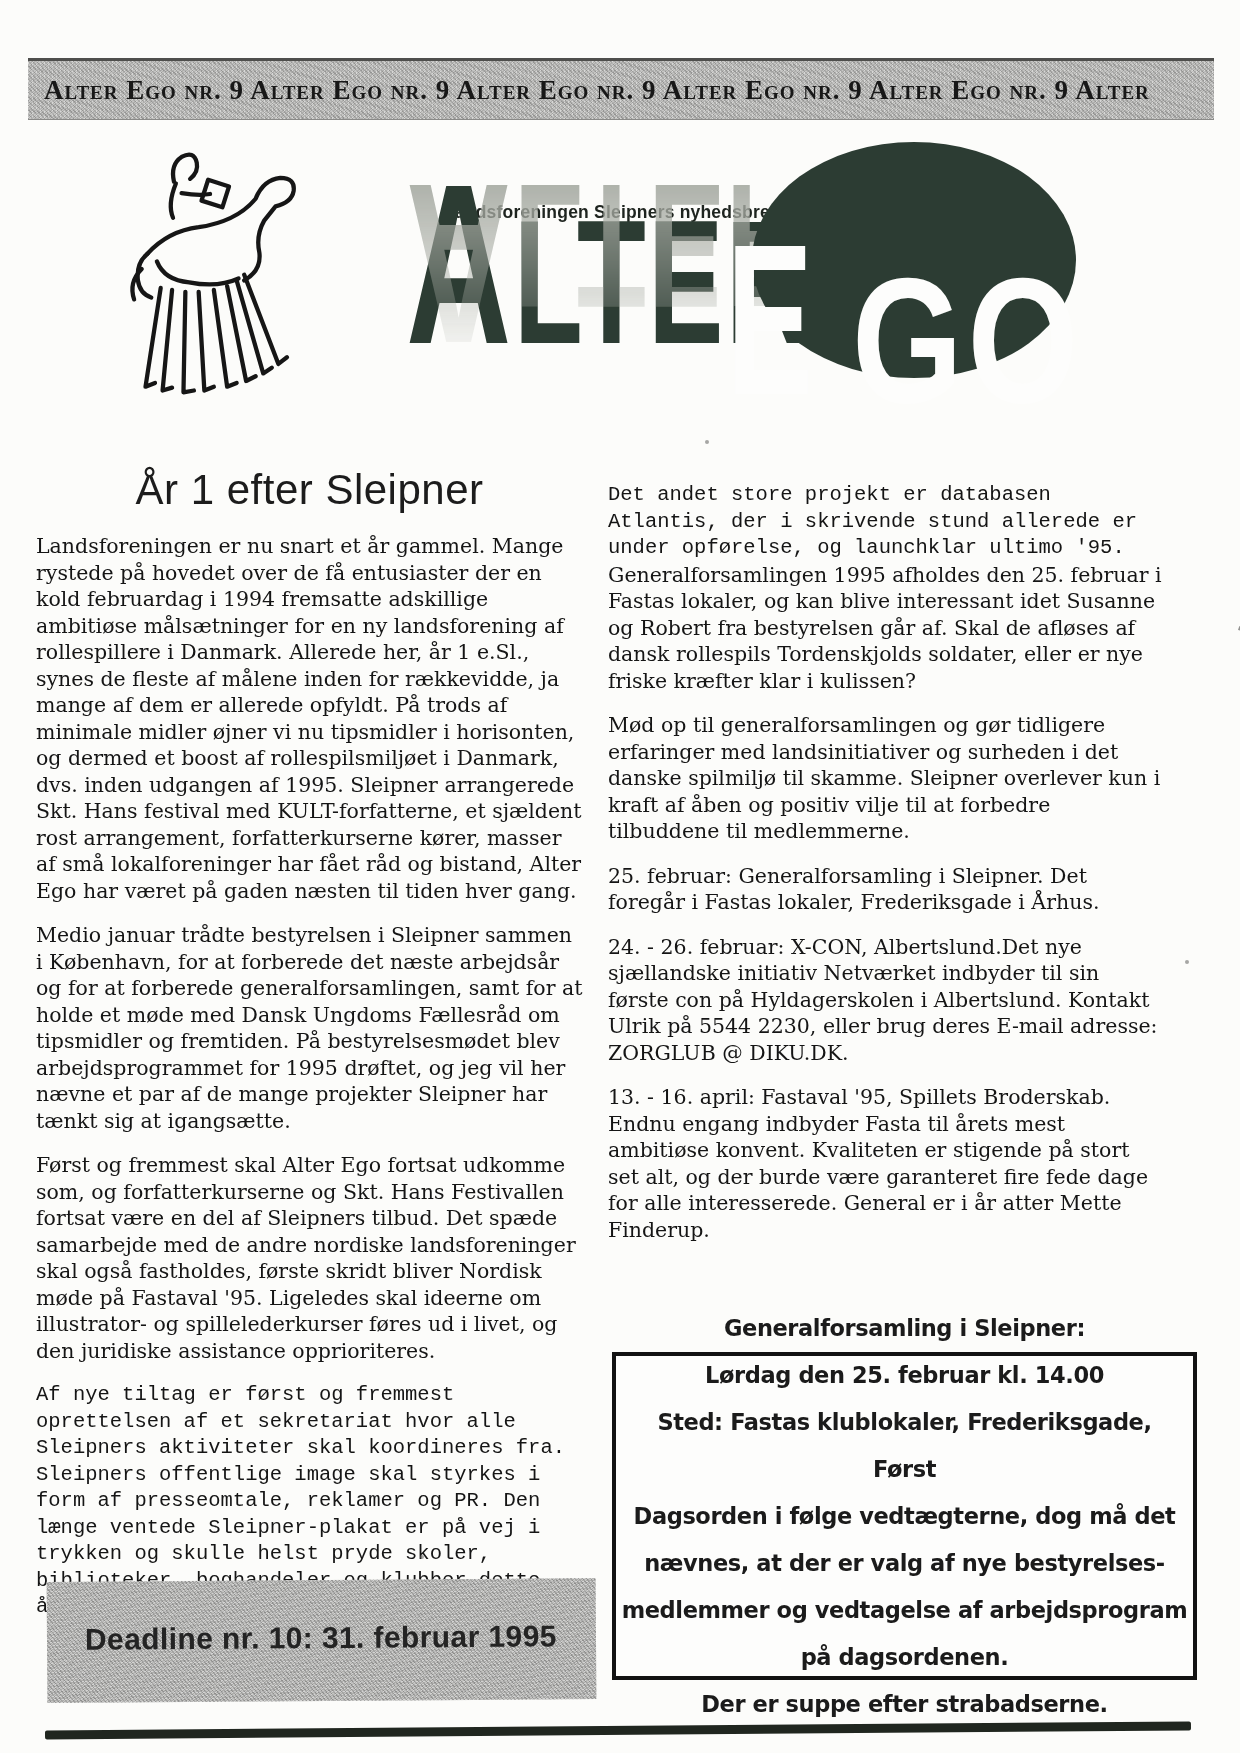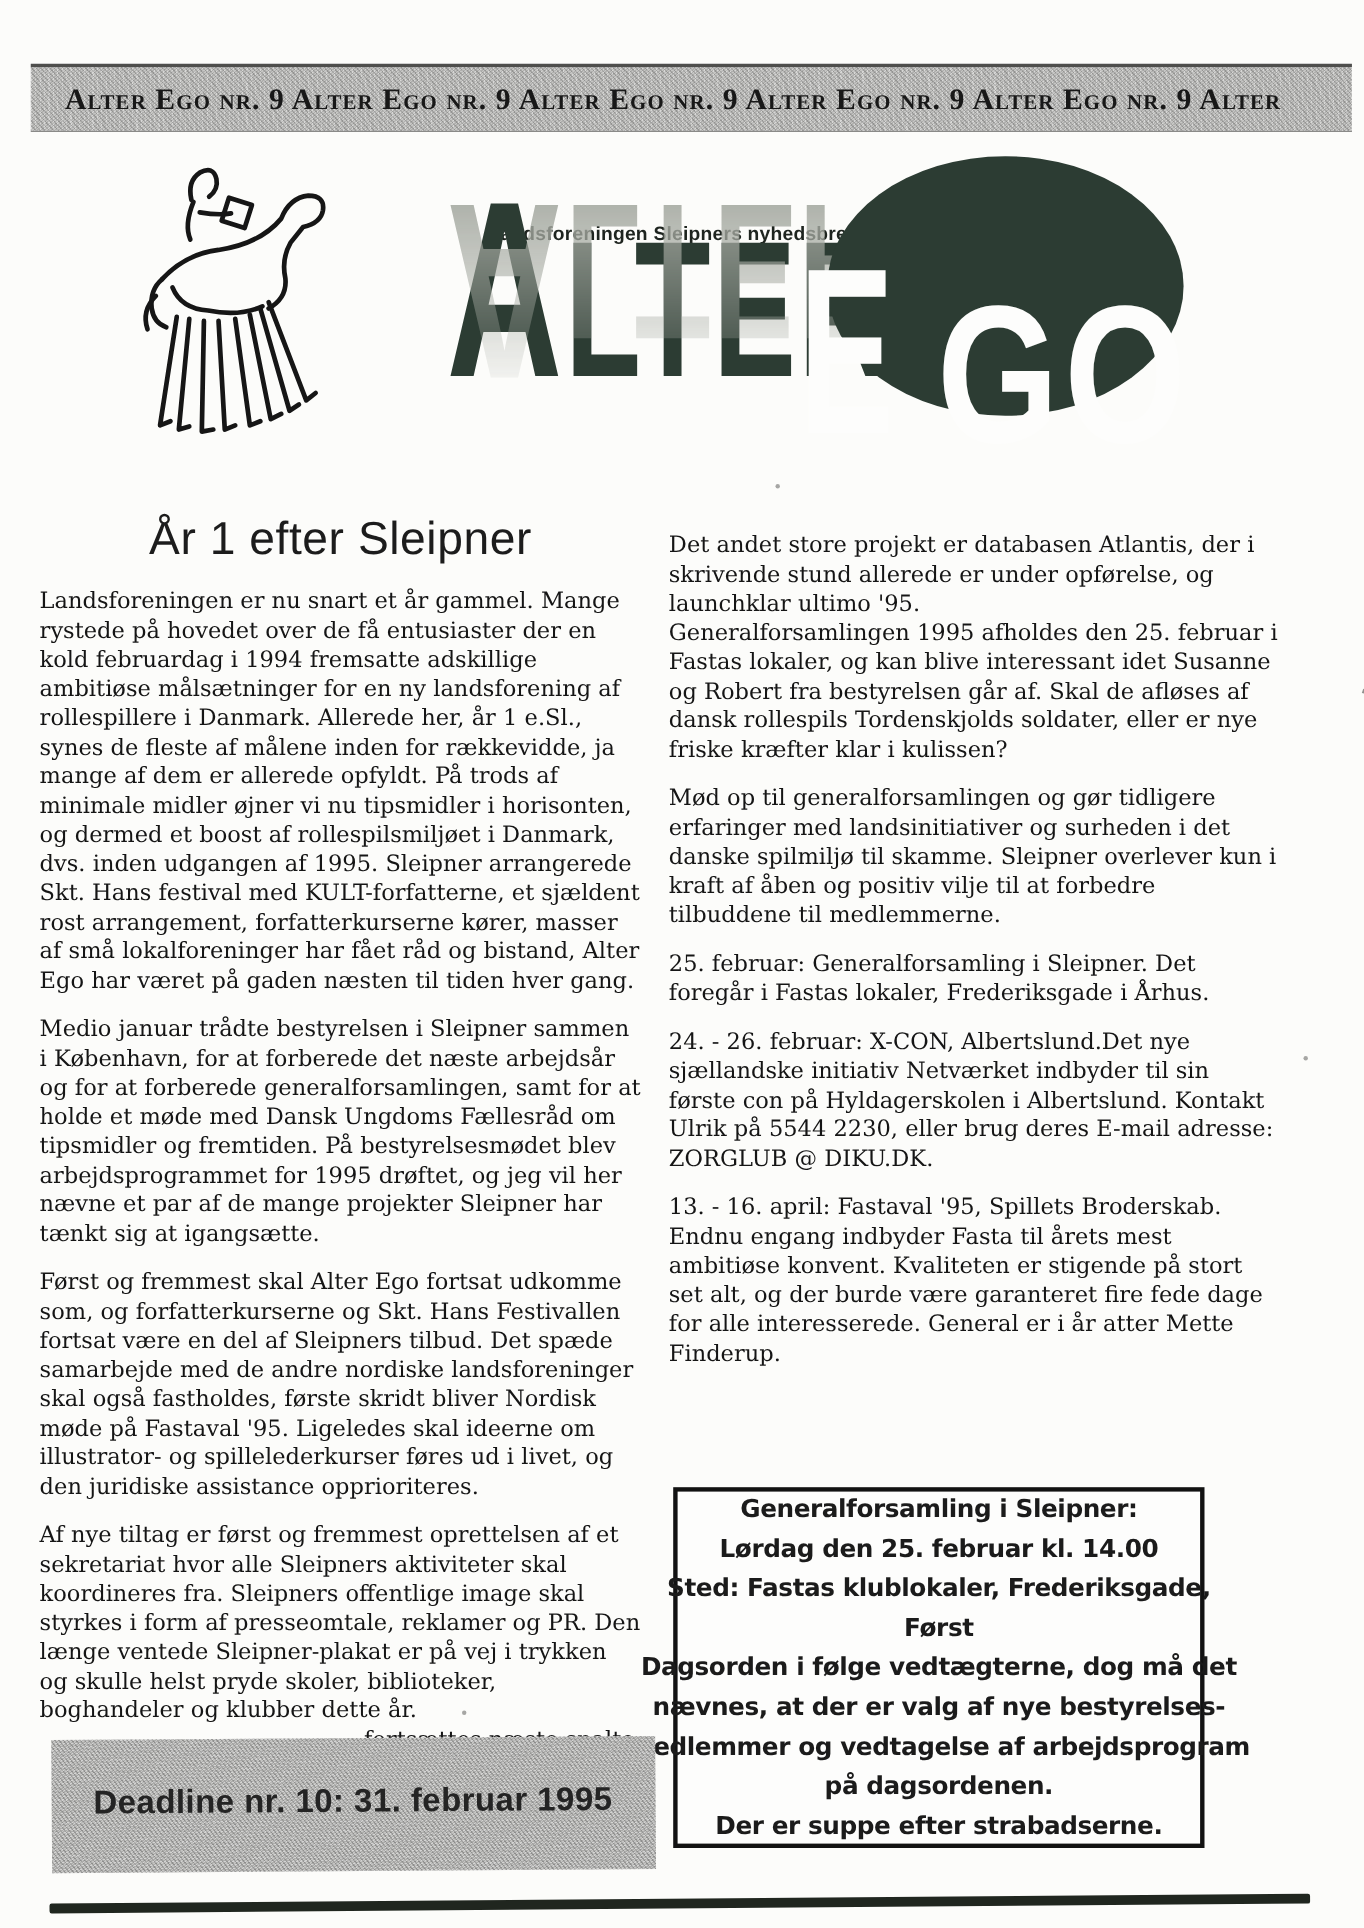--- a/index.html
+++ b/index.html
@@ -12,21 +12,21 @@
   
   .banner{
     position:absolute;left:28px;top:58px;width:1186px;height:58px;
     background-color:#c7c7c5;
     background-image:
       repeating-linear-gradient(47deg, rgba(35,35,35,.20) 0 1px, transparent 1px 3px),
       repeating-linear-gradient(-39deg, rgba(70,70,70,.18) 0 1px, transparent 1px 2px),
       repeating-linear-gradient(90deg, rgba(255,255,255,.30) 0 1px, transparent 1px 4px);
     border-top:3px solid #4e4e4c;
     border-bottom:1px solid #8a8a88;
-    display:flex;align-items:center;overflow:hidden;padding-left:15px;
+    display:flex;align-items:center;overflow:hidden;
   }
   .banner-text{
     font-family:"Liberation Serif",serif;font-variant:small-caps;
     font-size:27px;font-weight:600;letter-spacing:1px;color:#181818;
     white-space:nowrap;padding-left:16px;
   }
 
   
   .horse{position:absolute;left:92px;top:138px;}
   .tagline{
@@ -66,37 +66,37 @@
 
   
   .col{position:absolute;font-size:20.5px;line-height:26.5px;text-align:left;}
   .col p{margin:0 0 18px 0;}
   .col-left{left:36px;top:468px;width:547px;}
   .col-right{left:608px;top:482px;width:556px;}
   .article-title{
     font-family:"Liberation Sans",sans-serif;font-weight:400;font-size:42px;
     line-height:1.05;text-align:center;color:#1c1c1c;margin:0 0 21px 0;letter-spacing:.5px;
   }
-  .no-gap{margin-bottom:0 !important;}
+  .no-gap{margin-bottom:0 !important;font-family:Liberation Mono, monospace;}
   .continuation{text-align:right;margin-top:-4px;padding-right:6px;}
 
   
   .kalender{border:3px solid #111;padding:4px;margin:4px 0 22px 0;background:#fefefd;}
   .kalender-inner{border:2px solid #111;padding:16px 6px 18px 6px;}
   .kalender-title{
     font-family:"Liberation Sans",sans-serif;font-weight:700;font-size:39px;
     line-height:1.12;text-align:center;color:#181818;letter-spacing:.3px;
   }
   .event{margin:0 0 24px 0;}
 
   
   .announce{
-    position:absolute;left:612px;top:1352px;width:483px;height:328px;
+    position:absolute;left:612px;top:1352px;width:585px;height:328px;
     border:4px solid #121212;box-sizing:border-box;background:#fdfdfc;
-    display:flex;flex-direction:column;justify-content:center;align-items:center;
+    display:flex;flex-direction:column;justify-content:center;align-items:center;gap:11px;
   }
   .announce-line{
     font-family:"DejaVu Sans",sans-serif;font-weight:800;font-size:22.5px;
     line-height:36px;color:#1b1b1b;letter-spacing:-0.4px;white-space:nowrap;text-align:center;
   }
 
   
   .deadline{
     position:absolute;left:47px;top:1580px;width:549px;height:121px;
     background-color:#c6c6c4;

